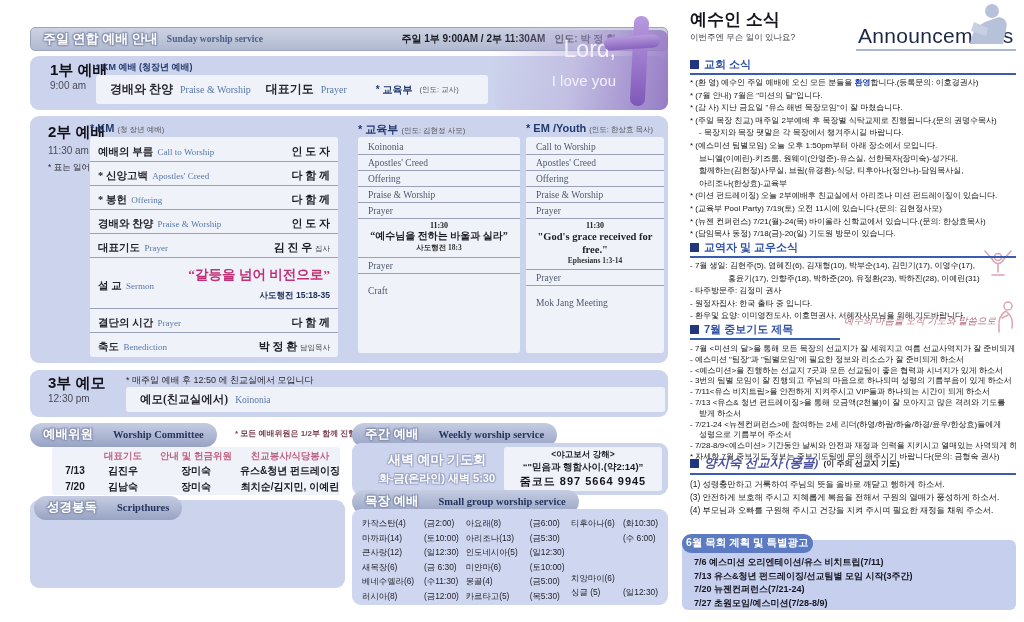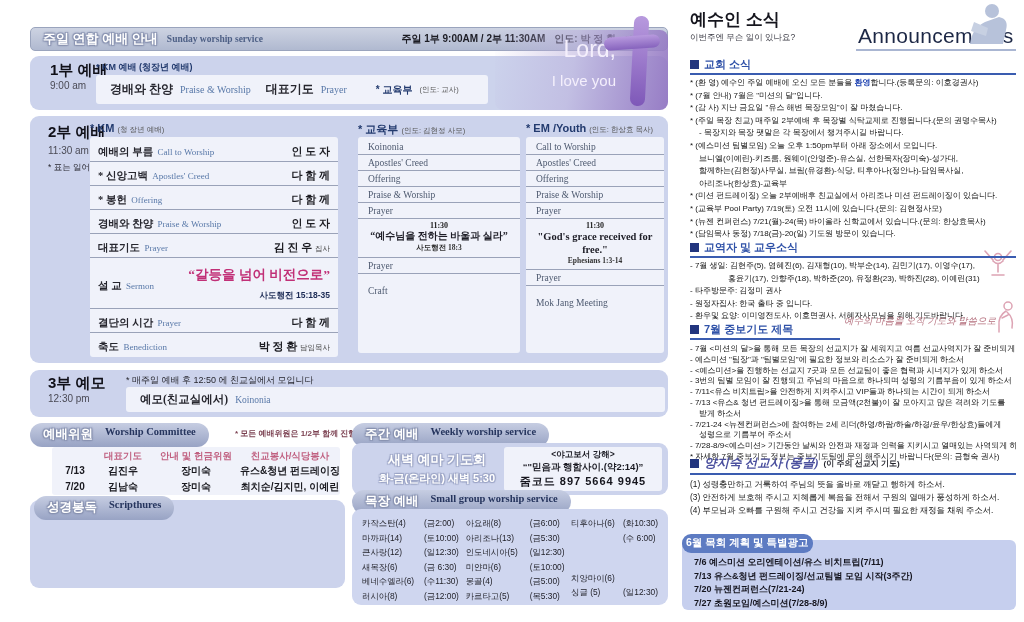--- a/index.html
+++ b/index.html
@@ -4,21 +4,21 @@
 <style>
   html,body { margin:0; padding:0; }
   body { width:1024px; height:622px; position:relative; background:#fff;
          font-family:"Liberation Sans",sans-serif; overflow:hidden; }
   .abs { position:absolute; }
   .lavbox { position:absolute; background:#ccd3ec; border-radius:9px; }
   .whitebox { position:absolute; background:#f0f2fa; border-radius:3px; }
   .fancy { color:#fff; font-weight:bold;
            text-shadow:-1px -1px 1px #8892b0,1px -1px 1px #8892b0,-1px 1px 1px #8892b0,1px 1px 1px #8892b0,0 0 3px #7b86a8; }
   .pill { position:absolute; background:linear-gradient(180deg,#c6cde2,#98a3c4);
-          border-radius:12px; padding:3px 13px 4px; display:flex; gap:12px; align-items:flex-start; white-space:nowrap; }
+          border-radius:12px; padding:3px 13px 4px; display:flex; gap:20px; align-items:center; white-space:nowrap; }
   .pill .ko { font-size:12.5px; }
   .pill .en { font-family:"Liberation Serif",serif; font-weight:bold; font-size:10.5px; color:#26355e; }
   .seclabel { font-weight:bold; font-size:15px; color:#101018; }
   .sectime  { font-size:10px; color:#4a4a55; }
   .navy { color:#223a6e; font-weight:bold; }
   .smallnote { font-size:7.5px; color:#555; font-weight:normal; }
   .worow { display:flex; justify-content:space-between; align-items:baseline;
            border-bottom:1px solid #9aa2b8; padding:3px 8px 2px; }
   .worow.noline { border-bottom:none; }
   .wko { font-family:"Liberation Serif",serif; font-weight:bold; font-size:10.5px; color:#26262e; white-space:nowrap; }

